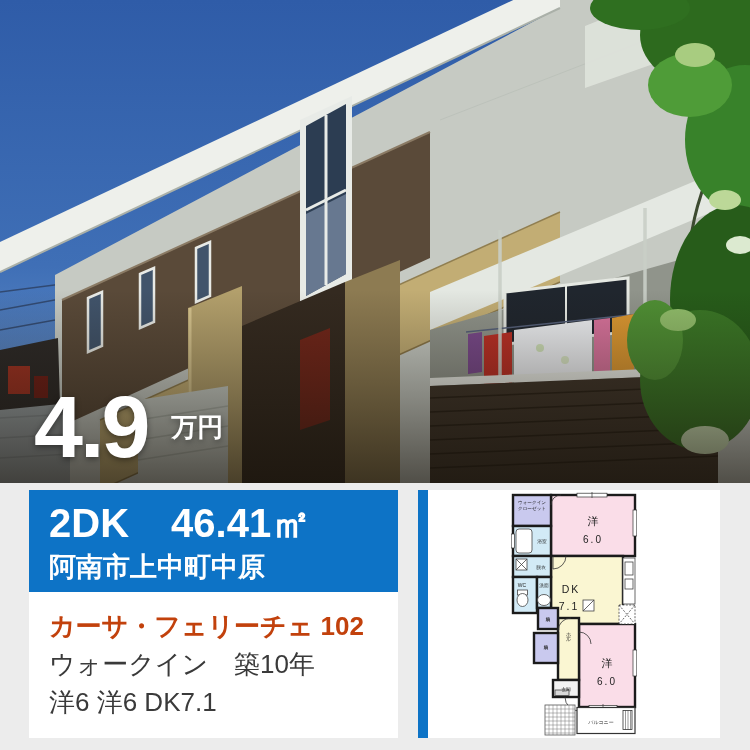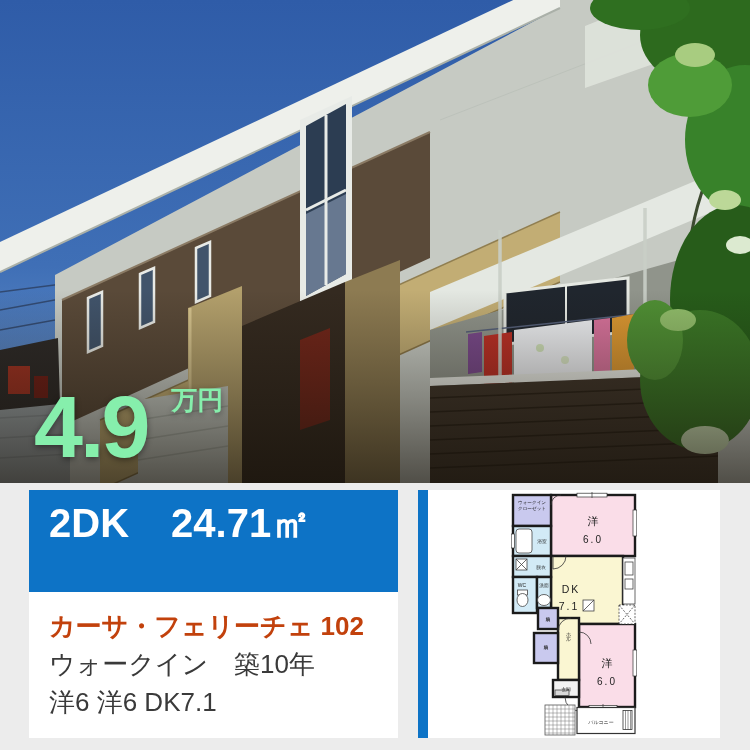--- a/index.html
+++ b/index.html
@@ -10,22 +10,22 @@
     position:relative;
   }
   .listing{width:750px;height:750px;position:relative;}
   
   .photo{
     position:relative;width:750px;height:483px;overflow:hidden;background:#3a6ab2;
   }
   .photo svg{display:block;}
   .price-overlay{
     position:absolute;left:34px;bottom:12px;
-    display:flex;align-items:flex-start;
-    color:#86efac;text-shadow:0 2px 6px rgba(0,0,0,.45);
+    display:flex;align-items:center;
+    color:#ffffff;text-shadow:0 2px 6px rgba(0,0,0,.45);
     white-space:nowrap;
   }
   .price-value{font-size:88px;font-weight:700;line-height:1;letter-spacing:-3px;}
   .price-unit{font-size:26px;font-weight:700;margin-left:24px;}
   .fee{font-size:32px;font-weight:700;margin-left:34px;}
   
   .info-row{
     display:flex;gap:20px;
     padding:7px 30px 12px 29px;
   }
@@ -198,22 +198,23 @@
       <span class="price-value">4.9</span>
       <span class="price-unit">万円</span>
     </div>
   </div>
 
   <div class="info-row">
 
     <div class="summary-card">
       <div class="summary-header">
         <div class="line1">
-          <span>2DK</span><span class="area-val">24.71㎡</span>
+          <span>2DK</span><span class="area-val">46.41㎡</span>
         </div>
+        <div class="address">阿南市上中町中原</div>
       </div>
       <div class="summary-details">
         <div class="property-name">カーサ・フェリーチェ 102</div>
         <div class="detail-line">ウォークイン　築10年</div>
         <div class="detail-line">洋6 洋6 DK7.1</div>
       </div>
     </div>
 
     <div class="floorplan-panel">
       <svg viewBox="0 0 126 245" width="126" height="245">

